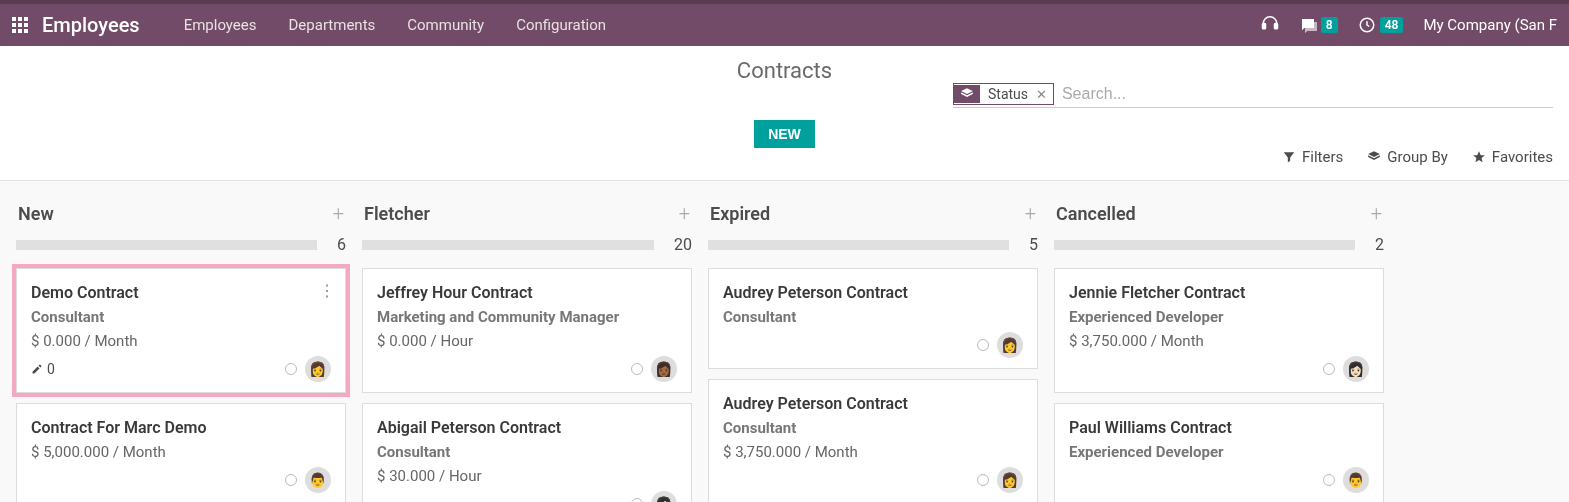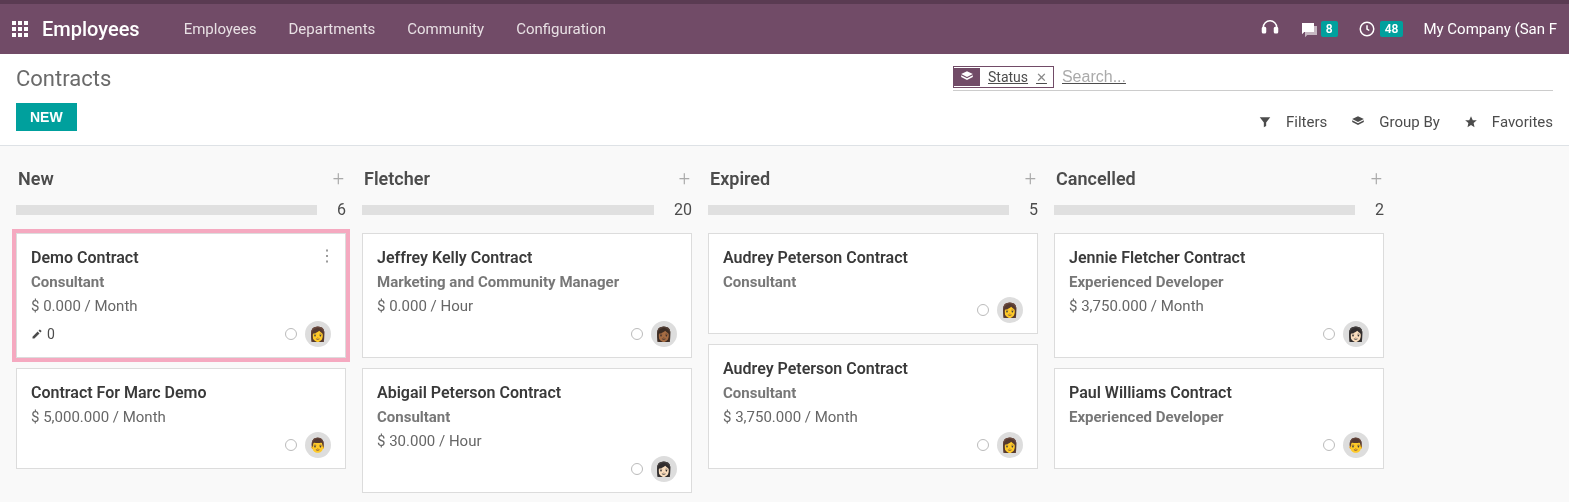--- a/index.html
+++ b/index.html
@@ -8,21 +8,21 @@
     background: #f9f9f9;
     color: #4c4c4c;
     overflow-x: hidden;
   }
   .topbar {
     background: #714b67;
     border-top: 4px solid #5a3b52;
     color: #fff;
     display: flex;
     align-items: center;
-    height: 54px;
+    height: 46px;
     padding: 0 12px;
     font-size: 15px;
   }
   .apps-icon {
     display: inline-flex;
     align-items: center;
     margin-right: 14px;
     cursor: pointer;
   }
   .brand {
@@ -65,21 +65,22 @@
     white-space: nowrap;
   }
 
   .control-panel {
     background: #fff;
     padding: 12px 16px 14px 16px;
     border-bottom: 1px solid #dee2e6;
   }
   .cp-row {
     display: flex;
-    align-items: flex-end;
+    align-items: center;
+    flex-direction: column;
   }
   .cp-row + .cp-row { margin-top: 12px; }
   .breadcrumb {
     font-size: 22px;
     color: #6a6a6a;
   }
   .new-btn {
     background: #00a09d;
     color: #fff;
     border: none;
@@ -88,21 +89,20 @@
     font-weight: 600;
     cursor: pointer;
   }
   .search-area {
     margin-left: auto;
     display: flex;
     align-items: center;
     border-bottom: 1px solid #ccc;
     padding-bottom: 2px;
     min-width: 600px;
-    text-decoration: underline;
   }
   .facet {
     display: inline-flex;
     align-items: center;
     border: 1px solid #714b67;
     margin-right: 6px;
   }
   .facet-left {
     background: #714b67;
     color: #fff;
@@ -131,21 +131,21 @@
   }
   .search-input::placeholder { color: #aaa; }
   .searchopts {
     margin-left: auto;
     display: flex;
     gap: 24px;
   }
   .searchopt {
     display: flex;
     align-items: center;
-    gap: 14px;
+    gap: 6px;
     color: #4c4c4c;
     font-size: 15px;
     cursor: pointer;
   }
 
   .kanban {
     display: flex;
     gap: 16px;
     padding: 16px;
     overflow-x: auto;
@@ -391,21 +391,21 @@
     <div class="kcol">
       <div class="kcol-head">
         <span class="kcol-title">Fletcher</span>
         <span class="kcol-add">+</span>
       </div>
       <div class="kcol-bar-row">
         <div class="kcol-bar"></div>
         <span class="kcol-count">20</span>
       </div>
       <div class="kcard">
-        <div class="kcard-title">Jeffrey Kelly Contract</div>
+        <div class="kcard-title">Jeffrey Hour Contract</div>
         <div class="kcard-sub">Marketing and Community Manager</div>
         <div class="kcard-wage">$ 0.000 / Hour</div>
         <div class="kcard-foot">
           <span class="kcard-sign"></span>
           <span class="kcard-right">
             <span class="status-dot"></span>
             <span class="avatar">👩🏾</span>
           </span>
         </div>
       </div>

